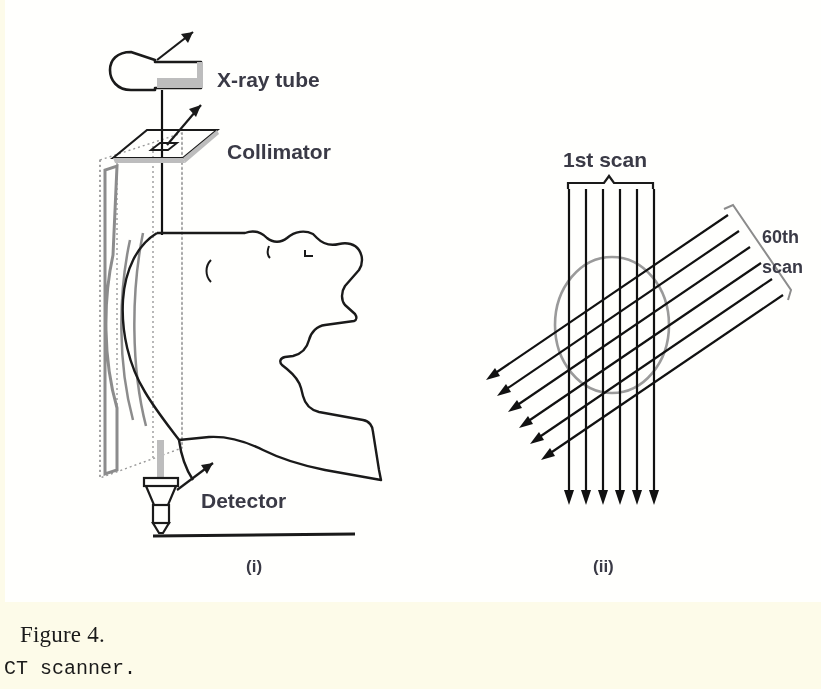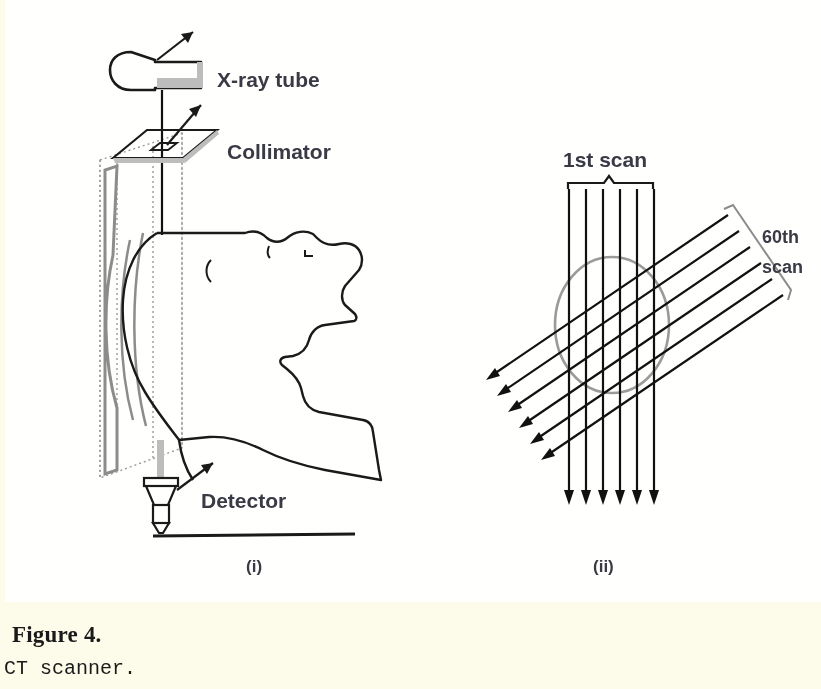--- a/index.html
+++ b/index.html
@@ -31,24 +31,24 @@
   .caption-block {
     position: absolute;
     left: 0px;
     top: 602px;
     width: 821px;
     height: 87px;
     background: #fdfbe9;
   }
   .caption-title {
     position: absolute;
-    left: 12px;
+    left: 20px;
     top: 20px;
     font-family: "Liberation Serif", serif;
-    font-weight: bold;
+    font-weight: normal;
     font-size: 23px;
     color: #1a1a1a;
     letter-spacing: 0.2px;
   }
   .caption-text {
     position: absolute;
     left: 4px;
     top: 55px;
     font-family: Liberation Mono, monospace;
     font-size: 20px;

